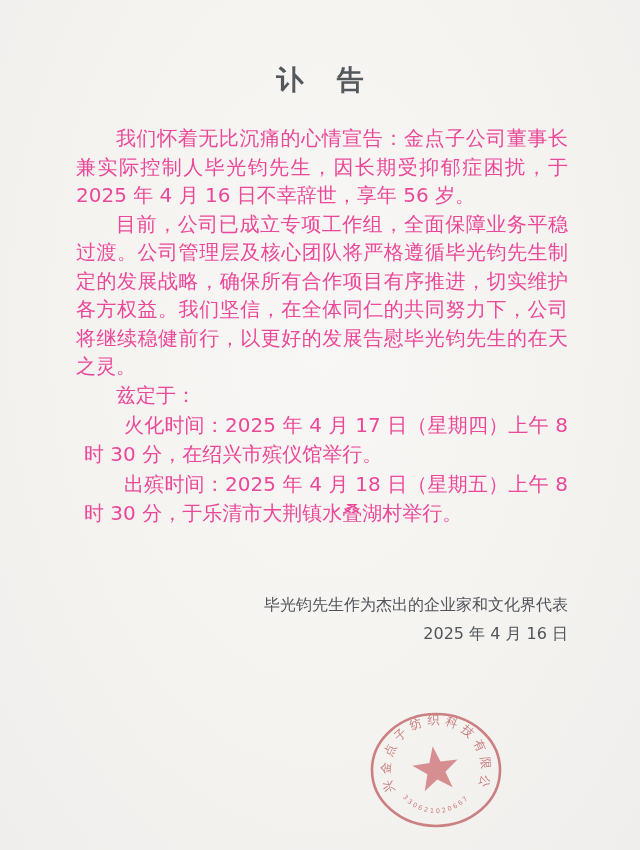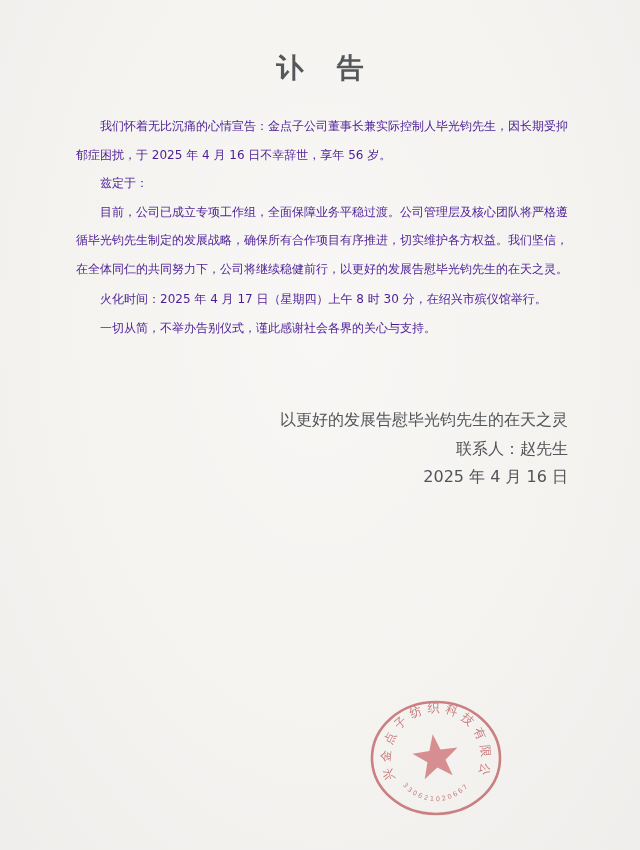--- a/index.html
+++ b/index.html
@@ -11,41 +11,41 @@
     color: #515458;
     overflow: hidden;
   }
   .page {
     position: relative;
     width: 640px;
     height: 850px;
     box-sizing: border-box;
   }
   .title {
-    margin: 0;
+    margin: 12px;
     padding-top: 50px;
     text-align: center;
     font-size: 27px;
     font-weight: 600;
     letter-spacing: 12px;
     text-indent: 12px;
     color: #55585b;
   }
   .content {
     margin: 26px 72px 0 76px;
   }
   .content p {
     margin: 0;
     text-indent: 2em;
     text-align: justify;
-    font-size: 12px;
+    font-size: 20px;
     line-height: 28.5px;
-    color: #4c1d95;
+    color: #ec4899;
   }
-  .content p.entry { margin-top: 2px; }
+  .content p.entry { margin-top: 2px; margin-left: 8px; }
   .signature {
     margin: 64px 72px 0 76px;
     text-align: right;
     font-size: 16px;
     line-height: 28.5px;
     color: #515458;
   }
   .signature div { white-space: nowrap; }
   .seal {
     position: absolute;
@@ -58,29 +58,28 @@
 </style>
 </head>
 <body>
 
 <div class="page">
 
   <h1 class="title">讣 告</h1>
 
   <div class="content">
     <p>我们怀着无比沉痛的心情宣告：金点子公司董事长兼实际控制人毕光钧先生，因长期受抑郁症困扰，于 2025 年 4 月 16 日不幸辞世，享年 56 岁。</p>
+    <p>目前，公司已成立专项工作组，全面保障业务平稳过渡。公司管理层及核心团队将严格遵循毕光钧先生制定的发展战略，确保所有合作项目有序推进，切实维护各方权益。我们坚信，在全体同仁的共同努力下，公司将继续稳健前行，以更好的发展告慰毕光钧先生的在天之灵。</p>
     <p>兹定于：</p>
-    <p>目前，公司已成立专项工作组，全面保障业务平稳过渡。公司管理层及核心团队将严格遵循毕光钧先生制定的发展战略，确保所有合作项目有序推进，切实维护各方权益。我们坚信，在全体同仁的共同努力下，公司将继续稳健前行，以更好的发展告慰毕光钧先生的在天之灵。</p>
     <p class="entry">火化时间：2025 年 4 月 17 日（星期四）上午 8 时 30 分，在绍兴市殡仪馆举行。</p>
-    <p>一切从简，不举办告别仪式，谨此感谢社会各界的关心与支持。</p>
+    <p class="entry">出殡时间：2025 年 4 月 18 日（星期五）上午 8 时 30 分，于乐清市大荆镇水叠湖村举行。</p>
   </div>
 
   <div class="signature">
-    <div>以更好的发展告慰毕光钧先生的在天之灵</div>
-    <div>联系人：赵先生</div>
+    <div>毕光钧先生作为杰出的企业家和文化界代表</div>
     <div>2025 年 4 月 16 日</div>
   </div>
 
   <svg class="seal" width="142" height="124" viewBox="0 0 142 124" xmlns="http://www.w3.org/2000/svg" xmlns:xlink="http://www.w3.org/1999/xlink">
     <defs>
       <path id="sealTopArc" d="M 27.8 77.7 A 46 46 0 1 1 114.2 77.7" fill="none"></path>
       <path id="sealBottomArc" d="M 32 80.2 A 43 43 0 0 0 110 80.2" fill="none"></path>
     </defs>
     <ellipse cx="71" cy="62" rx="64" ry="56" fill="none" stroke="#c5555b" stroke-width="2.6" opacity="0.82"></ellipse>
     <polygon points="71,38 76.6,54.2 93.8,54.6 80.1,65.0 85.1,81.4 71,71.6 56.9,81.4 61.9,65.0 48.2,54.6 65.4,54.2" fill="#d5666d" opacity="0.78" transform="rotate(-8 71 62)"></polygon>

